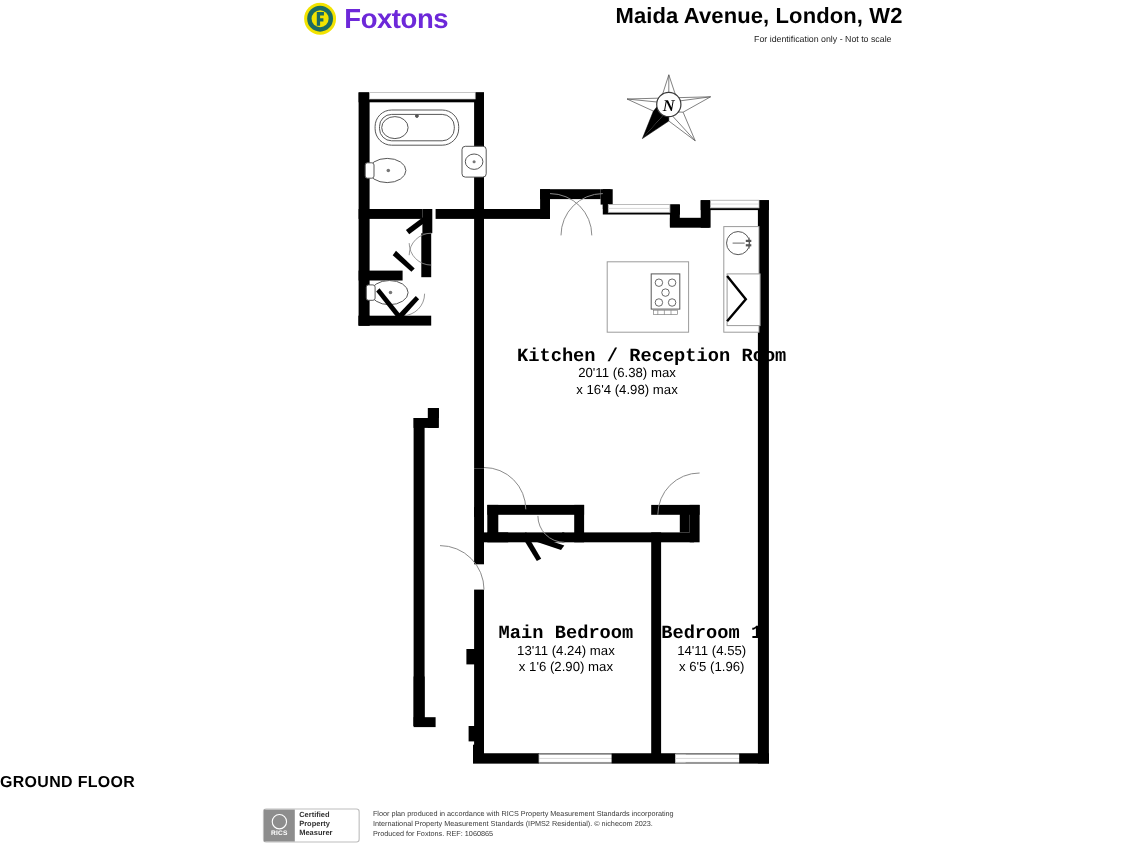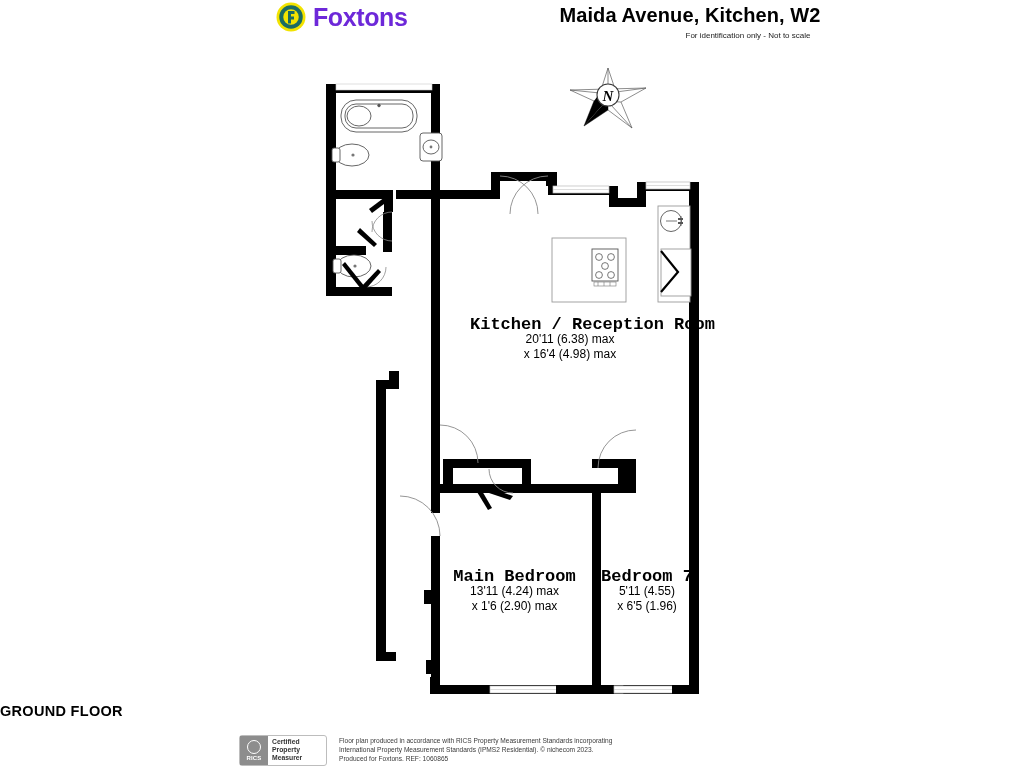--- a/index.html
+++ b/index.html
@@ -69,21 +69,21 @@
     <svg id="logo-mark" viewBox="0 0 60 60">
       <circle cx="30" cy="30" r="29" fill="#f2e300"></circle>
       <circle cx="30" cy="30" r="23.5" fill="#1b6b63"></circle>
       <circle cx="30" cy="30" r="15.5" fill="#f2e300"></circle>
       <path d="M24 18 h13 v6 h-7 v5 h6 v6 h-6 v8 h-6 z" fill="#1b6b63"></path>
     </svg>
     <div id="logo-text">Foxtons</div>
   </div>
 
   <div id="title-block">
-    <div id="plan-title">Maida Avenue, Kitchen, W2</div>
+    <div id="plan-title">Maida Avenue, London, W2</div>
     <div id="plan-note">For identification only - Not to scale</div>
   </div>
 </div>
 
 <svg id="compass" viewBox="0 0 84 68">
   <g stroke="#5b5b5b" stroke-width="0.7" fill="none">
     <path d="M42 2 L50 26 L80 22 L55 36 L66 62 L42 44 L18 60 L28 35 L4 24 L34 27 Z"></path>
     <path d="M42 2 L42 44"></path>
     <path d="M4 24 L80 22"></path>
     <path d="M34 27 L66 62"></path>
@@ -288,22 +288,22 @@
   <div class="rl-dim">x 16'4 (4.98) max</div>
 </div>
 
 <div class="room-label" id="label-main-bed">
   <div class="rl-name">Main Bedroom</div>
   <div class="rl-dim">13'11 (4.24) max</div>
   <div class="rl-dim">x 1'6 (2.90) max</div>
 </div>
 
 <div class="room-label" id="label-bed2">
-  <div class="rl-name">Bedroom 7</div>
-  <div class="rl-dim">5'11 (4.55)</div>
+  <div class="rl-name">Bedroom 1</div>
+  <div class="rl-dim">14'11 (4.55)</div>
   <div class="rl-dim">x 6'5 (1.96)</div>
 </div>
 
 <div id="floor-caption">GROUND FLOOR</div>
 
 <div id="footer">
 
   <div id="rics-badge">
     <div id="rics-logo-cell">
       <span class="rics-circle"></span>

